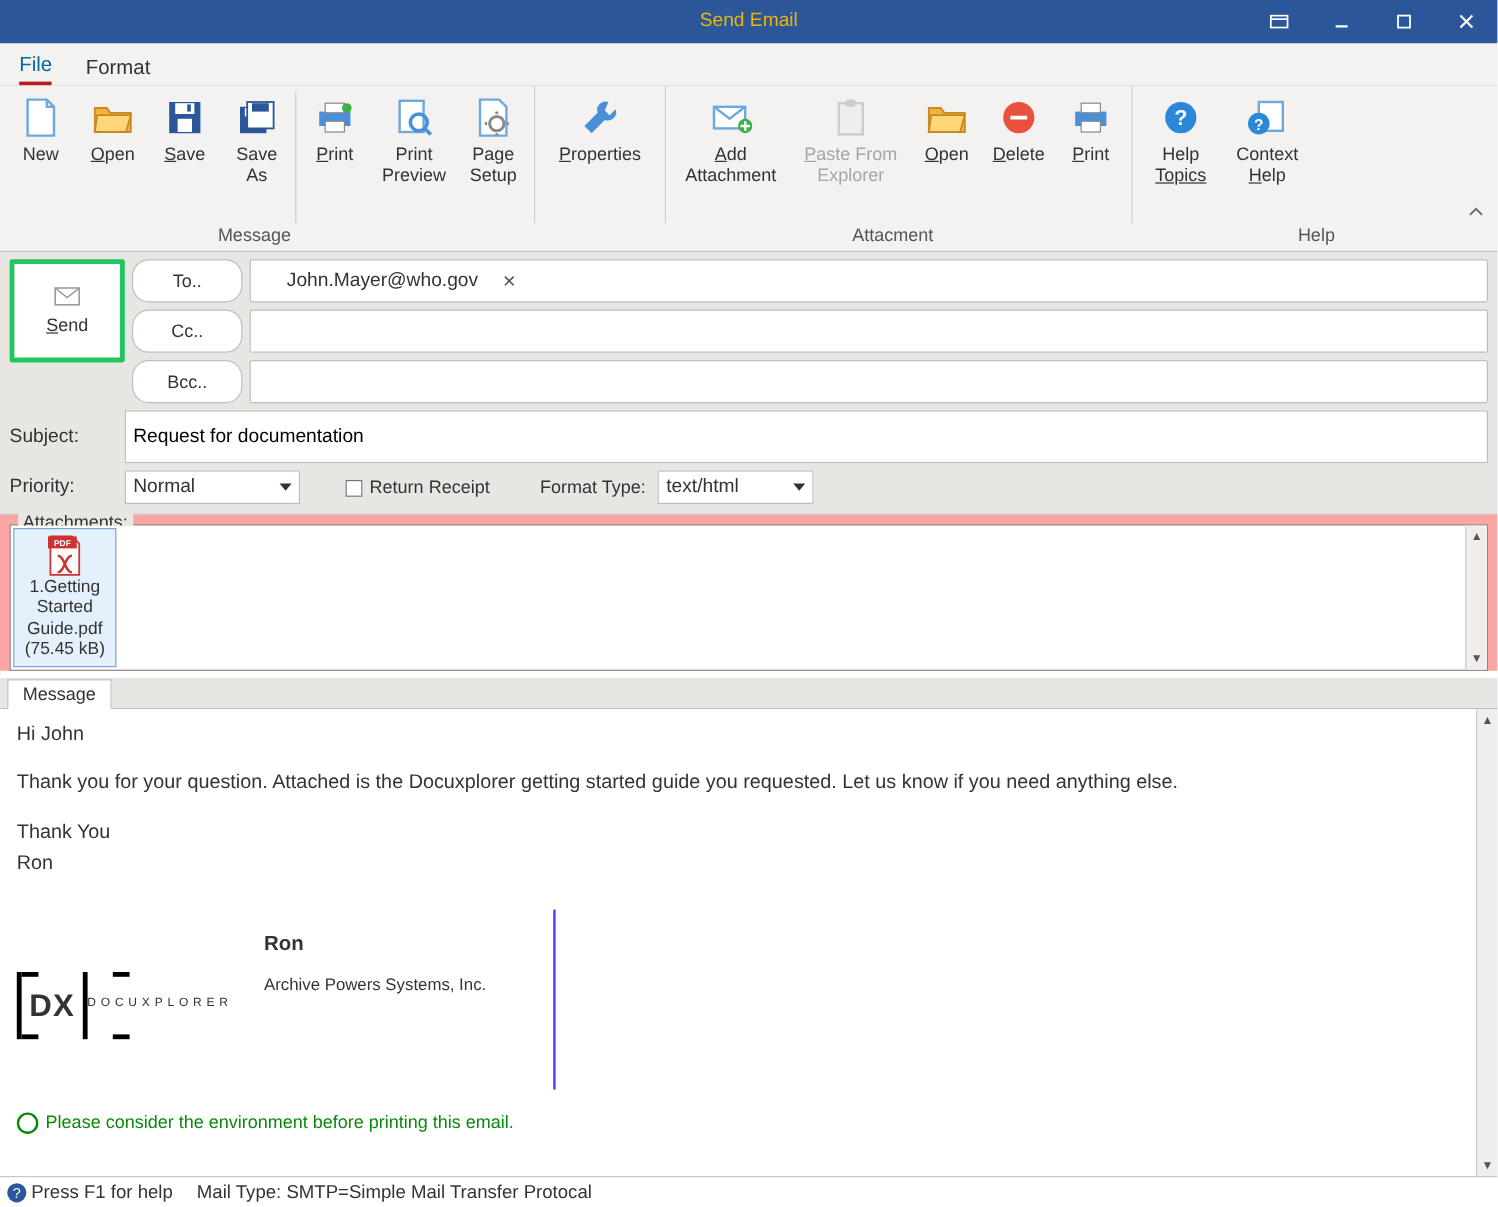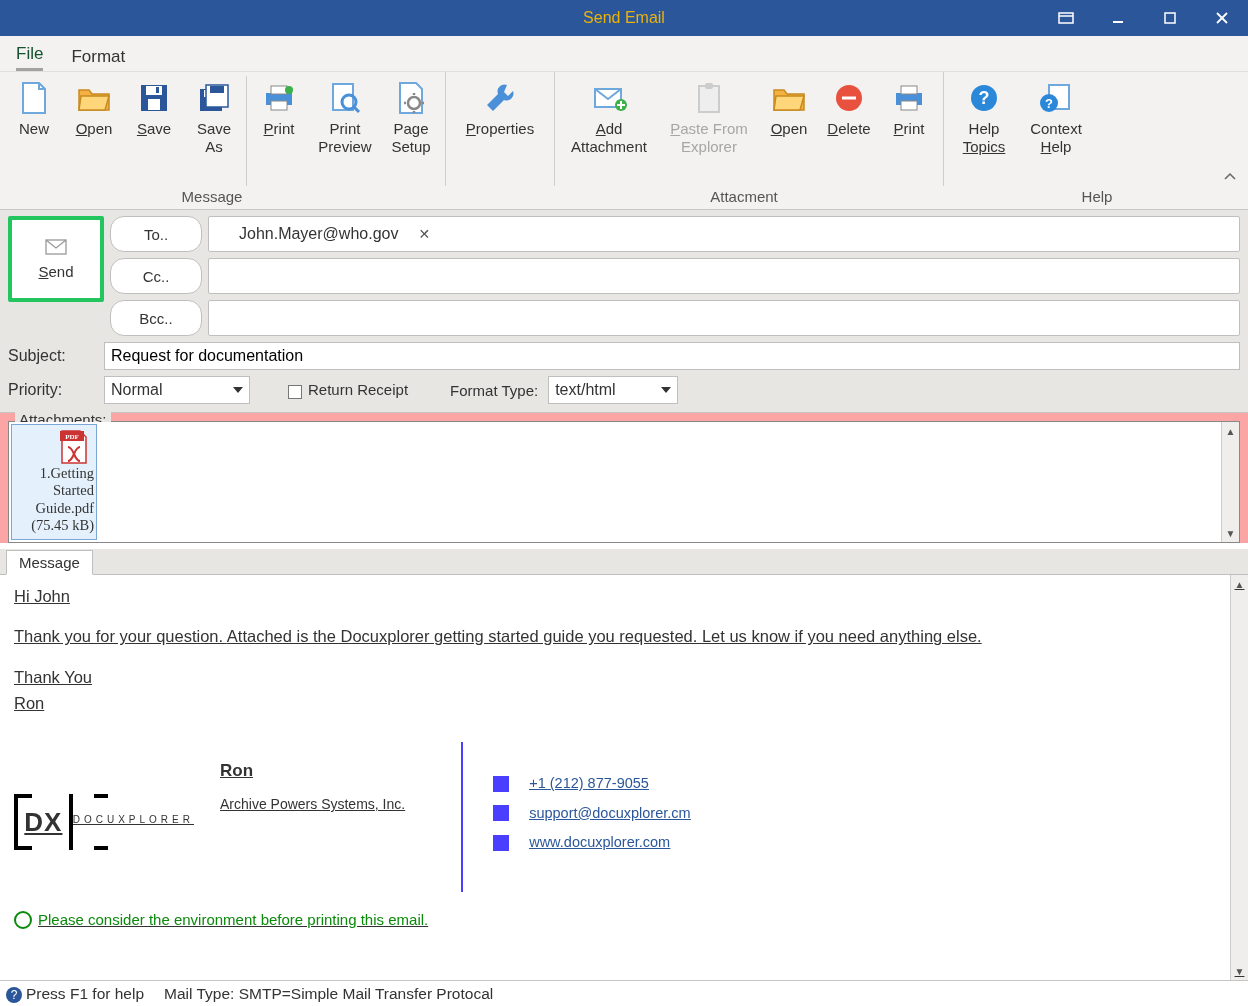--- a/index.html
+++ b/index.html
@@ -8,21 +8,21 @@
   
   .titlebar { background: #2b579a; color: #eab308; height: 36px; display: flex; align-items: center; justify-content: center; position: relative; }
   .titlebar .title { font-size: 16px; }
   .titlebar .controls { position: absolute; right: 0; top: 0; height: 100%; display: flex; }
   .titlebar .ctl { width: 52px; display: flex; align-items: center; justify-content: center; color: #fff; font-size: 16px; }
   .titlebar .ctl svg { stroke: #fff; fill: none; }
 
   
   .menubar { background: #f3f2f1; height: 36px; display: flex; align-items: flex-end; padding-left: 16px; gap: 28px; border-bottom: 1px solid #e1dfdd; }
   .menubar .item { font-size: 17px; color: #333; padding-bottom: 4px; }
-  .menubar .item.active { color: #14532d; border-bottom: 3px solid #a3a3a3; font-weight: 400; }
+  .menubar .item.active { color: #0369a1; border-bottom: 3px solid #b91c1c; font-weight: 400; }
 
   
   .ribbon { background: #f3f2f1; display: flex; flex-direction: column; border-bottom: 1px solid #c8c6c4; }
   .ribbon-row { display: flex; height: 114px; }
   .ribbon-group { display: flex; flex-direction: column; padding: 4px 4px 0 4px; position: relative; }
   .ribbon-group.sep { border-left: 1px solid #d0cecc; }
   .group-items { display: flex; flex: 1; }
   .group-label-row { display: flex; }
   .group-label { text-align: center; font-size: 15px; color: #555; padding: 2px 0 4px 0; }
   .rb { display: flex; flex-direction: column; align-items: center; justify-content: flex-start; width: 60px; padding: 4px 2px; font-size: 15px; color: #333; line-height: 1.2; }
@@ -40,40 +40,40 @@
   .sendbtn { width: 96px; height: 86px; background: #fff; border: 4px solid #22c55e; border-radius: 2px; display: flex; flex-direction: column; align-items: center; justify-content: center; gap: 8px; }
   .sendbtn .env { color: #888; }
   .field-col { flex: 1; display: flex; flex-direction: column; gap: 6px; }
   .addr-row { display: flex; gap: 6px; height: 36px; }
   .addr-label { width: 92px; background: #fff; border: 1px solid #bfbfbf; border-radius: 14px; display: flex; align-items: center; justify-content: center; font-size: 15px; }
   .addr-input { flex: 1; background: #fff; border: 1px solid #bfbfbf; border-radius: 2px; display: flex; align-items: center; padding: 0 6px; font-size: 16px; }
   .chip { display: inline-flex; align-items: center; gap: 20px; margin-left: 24px; }
   .chip .x { font-size: 14px; color: #555; }
   .subj-row, .prio-row { display: flex; align-items: center; gap: 10px; margin-top: 6px; }
   .lbl { width: 86px; font-size: 16px; }
-  .txt { flex: 1; height: 28px; border: 1px solid #bfbfbf; background: #fff; padding: 2px 6px; font-size: 16px; }
+  .txt { flex: 1; height: 44px; border: 1px solid #bfbfbf; background: #fff; padding: 2px 6px; font-size: 16px; }
   .sel { height: 28px; border: 1px solid #bfbfbf; background: #fff; padding: 2px 22px 2px 6px; font-size: 16px; position: relative; display: inline-flex; align-items: center; min-width: 140px; }
   .sel::after { content: ""; position: absolute; right: 6px; top: 50%; transform: translateY(-50%); border-left: 5px solid transparent; border-right: 5px solid transparent; border-top: 6px solid #333; }
   .chk { width: 14px; height: 14px; border: 1px solid #777; display: inline-block; margin-right: 6px; background: #fff; vertical-align: middle; }
 
   
   .attach-wrap { border: 1px solid #888; margin: 0 8px; position: relative; }
   .attach-legend { position: absolute; top: -11px; left: 6px; background: #e8e6e3; padding: 0 4px; font-size: 15px; }
   .attach-body { display: flex; height: 120px; position: relative; background: #fff; }
-  .attach-item { width: 86px; border: 1px solid #7ba7d7; background: #e4f0fb; margin: 2px; display: flex; flex-direction: column; align-items: flex-end; font-size: 14.5px; line-height: 1.2; text-align: center; padding: 2px; font-family: Liberation Serif, serif; }
+  .attach-item { width: 86px; border: 1px solid #7ba7d7; background: #e4f0fb; margin: 2px; display: flex; flex-direction: column; align-items: center; font-size: 14.5px; line-height: 1.2; text-align: center; padding: 2px; }
   .pdf-icon { width: 40px; height: 38px; position: relative; }
   .scrollv { position: absolute; right: 0; top: 0; bottom: 0; width: 18px; background: #f0eeec; border-left: 1px solid #ccc; display: flex; flex-direction: column; justify-content: space-between; }
   .scrollv .arr { height: 18px; display: flex; align-items: center; justify-content: center; font-size: 10px; color: #555; }
 
   
   .msgtab-row { display: flex; border-bottom: 1px solid #bfbfbf; background: #e8e6e3; padding-left: 6px; margin-top: 6px; }
   .msgtab { background: #fff; border: 1px solid #bfbfbf; border-bottom: 1px solid #fff; padding: 3px 12px; font-size: 15px; position: relative; top: 1px; }
 
   
-  .editor-wrap { position: relative; flex: 1; display: flex; text-decoration: underline; }
+  .editor-wrap { position: relative; flex: 1; display: flex; }
   .editor { flex: 1; background: #fff; padding: 10px 14px; font-size: 16.5px; line-height: 1.35; overflow: hidden; }
   .editor p { margin-bottom: 4px; }
   .editor .sp { height: 14px; }
   .sig { display: flex; margin-top: 28px; }
   .sig-left { width: 180px; display: flex; flex-direction: row; align-items: center; }
   .dx-logo { width: 94px; height: 56px; border-left: 4px solid #000; border-right: 4px solid #000; position: relative; display: flex; align-items: center; justify-content: center; font-weight: 700; font-size: 26px; letter-spacing: 1px; margin-top: 10px; }
   .dx-logo::before, .dx-logo::after { content: ""; position: absolute; width: 14px; height: 4px; background: #000; }
   .dx-logo::before { top: 0; left: 0; box-shadow: 76px 0 0 #000; }
   .dx-logo::after { bottom: 0; left: 0; box-shadow: 76px 0 0 #000; }
   .dx-brand { font-size: 10px; letter-spacing: 4px; margin-top: 6px; }
@@ -416,34 +416,20 @@
     <div class="sig">
       <div class="sig-left">
         <div class="dx-logo">DX</div>
         <div class="dx-brand">DOCUXPLORER</div>
       </div>
       <div class="sig-mid">
         <div class="sig-name">Ron</div>
         <div class="sig-company">Archive Powers Systems, Inc.</div>
       </div>
       <div class="sig-sep"></div>
-      <div class="sig-right">
-        <div class="srow">
-            <span class="sicon"></span>
-            <a>+1 (212) 877-9055</a>
-          </div>
-        <div class="srow">
-            <span class="sicon"></span>
-            <a>support@docuxplorer.cm</a>
-          </div>
-        <div class="srow">
-            <span class="sicon"></span>
-            <a>www.docuxplorer.com</a>
-          </div>
-      </div>
     </div>
     <div class="env-note">
       <span class="globe"></span>
       <span>Please consider the environment before printing this email.</span>
     </div>
   </div>
   <div class="editor-scroll">
     <div class="arr">▲</div>
     <div class="arr">▼</div>
   </div>

